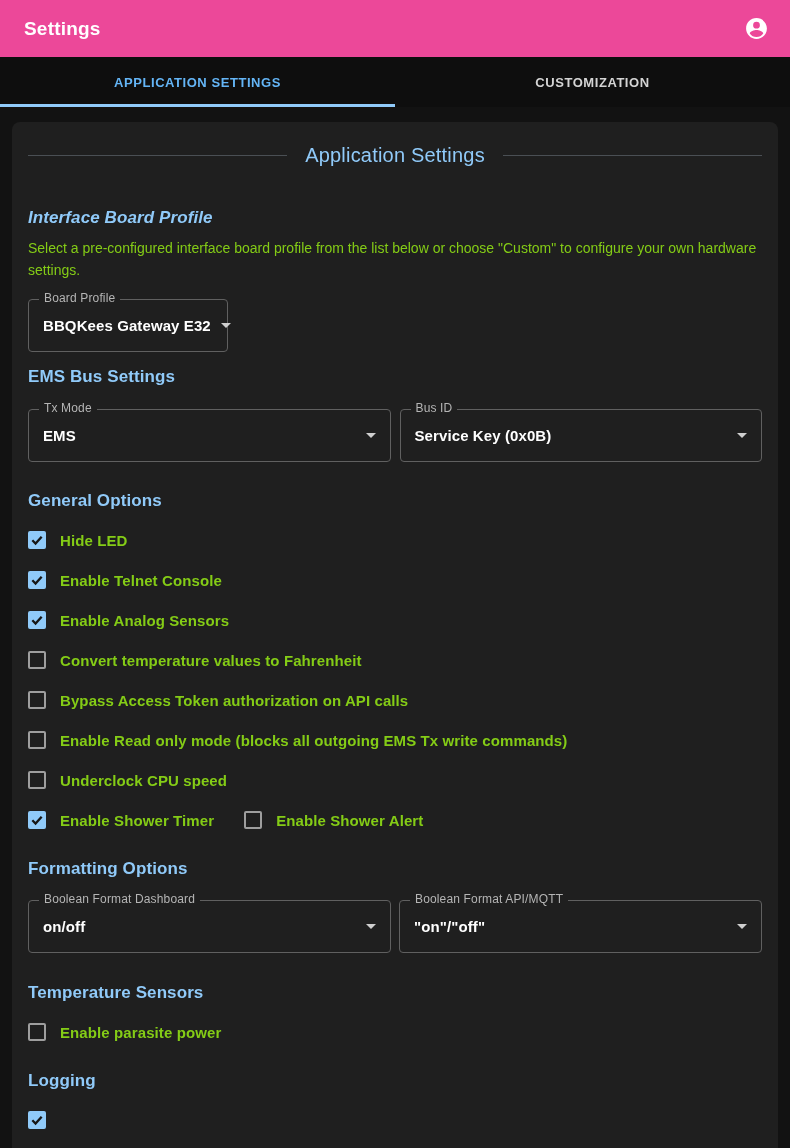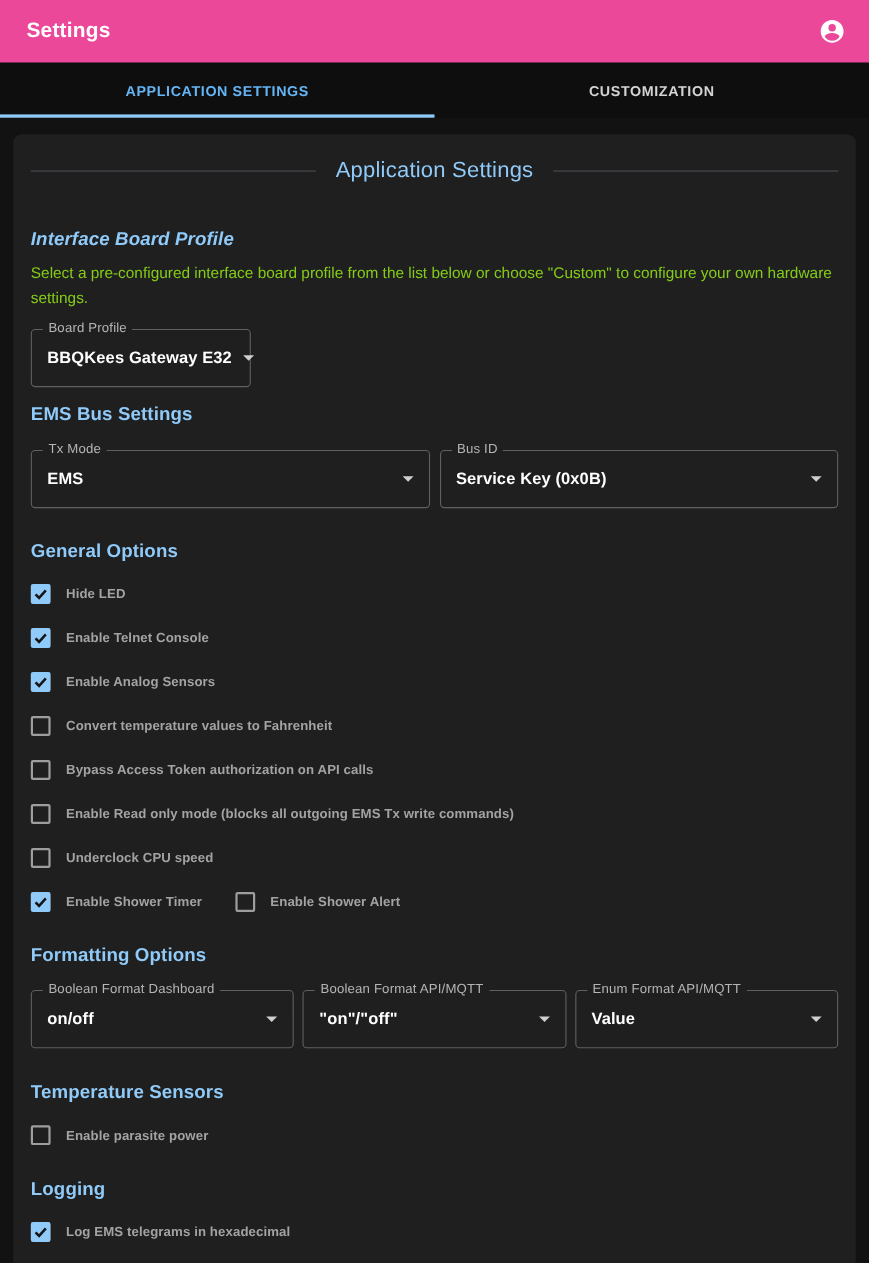--- a/index.html
+++ b/index.html
@@ -165,22 +165,22 @@
     display: flex; align-items: center; justify-content: center;
   }
   .cb svg { display: none; }
   .cb.checked {
     background: #90caf9;
     border-color: #90caf9;
   }
   .cb.checked svg { display: block; }
   .cb-label {
     margin-left: 14px;
-    color: #a3a3a3;
-    font-size: 12px;
+    color: #84cc16;
+    font-size: 15px;
     font-weight: 700;
     letter-spacing: 0.1px;
   }
   .cb-inline { display: flex; }
   .cb-inline .cb-row + .cb-row { margin-left: 30px; }
 </style>
 </head>
 <body>
 
 <header class="appbar">
@@ -299,44 +299,38 @@
     <div class="select">
       <span class="select-label">Boolean Format Dashboard</span>
       <span class="select-value">on/off</span>
       <span class="caret"></span>
     </div>
     <div class="select">
       <span class="select-label">Boolean Format API/MQTT</span>
       <span class="select-value">"on"/"off"</span>
       <span class="caret"></span>
     </div>
-    <div class="select">
-      <span class="select-label">Enum Format API/MQTT</span>
-      <span class="select-value">Value</span>
-      <span class="caret"></span>
-    </div>
   </div>
 
   <h2 class="section-heading mt-temp">Temperature Sensors</h2>
   <div class="cb-list">
     <label class="cb-row">
       <span class="cb"></span>
       <span class="cb-label">Enable parasite power</span>
     </label>
   </div>
 
   <h2 class="section-heading mt-logging">Logging</h2>
   <div class="cb-list">
     <label class="cb-row">
       <span class="cb checked">
           <svg width="14" height="14" viewBox="0 0 24 24" fill="none" stroke="#161616" stroke-width="4">
             <path d="M4 12.5l5.5 5.5L20 6.5"></path>
           </svg>
         </span>
-      <span class="cb-label">Log EMS telegrams in hexadecimal</span>
     </label>
     <label class="cb-row">
       
       
     </label>
   </div>
 
 </main>
 
 </body></html>

